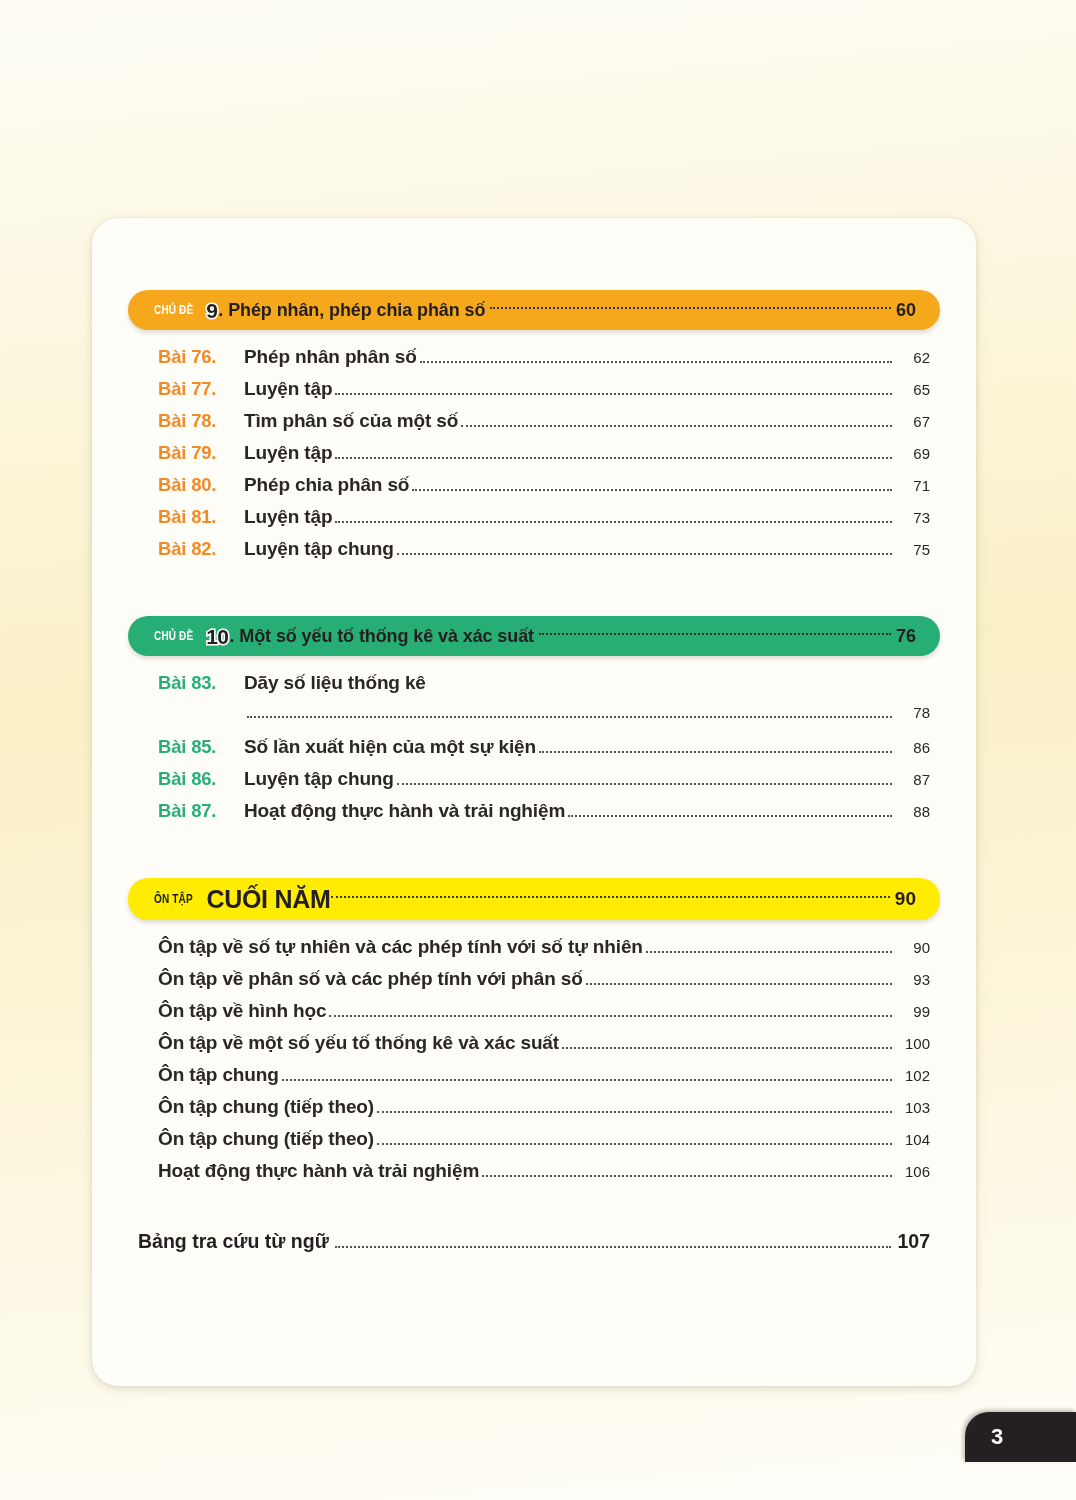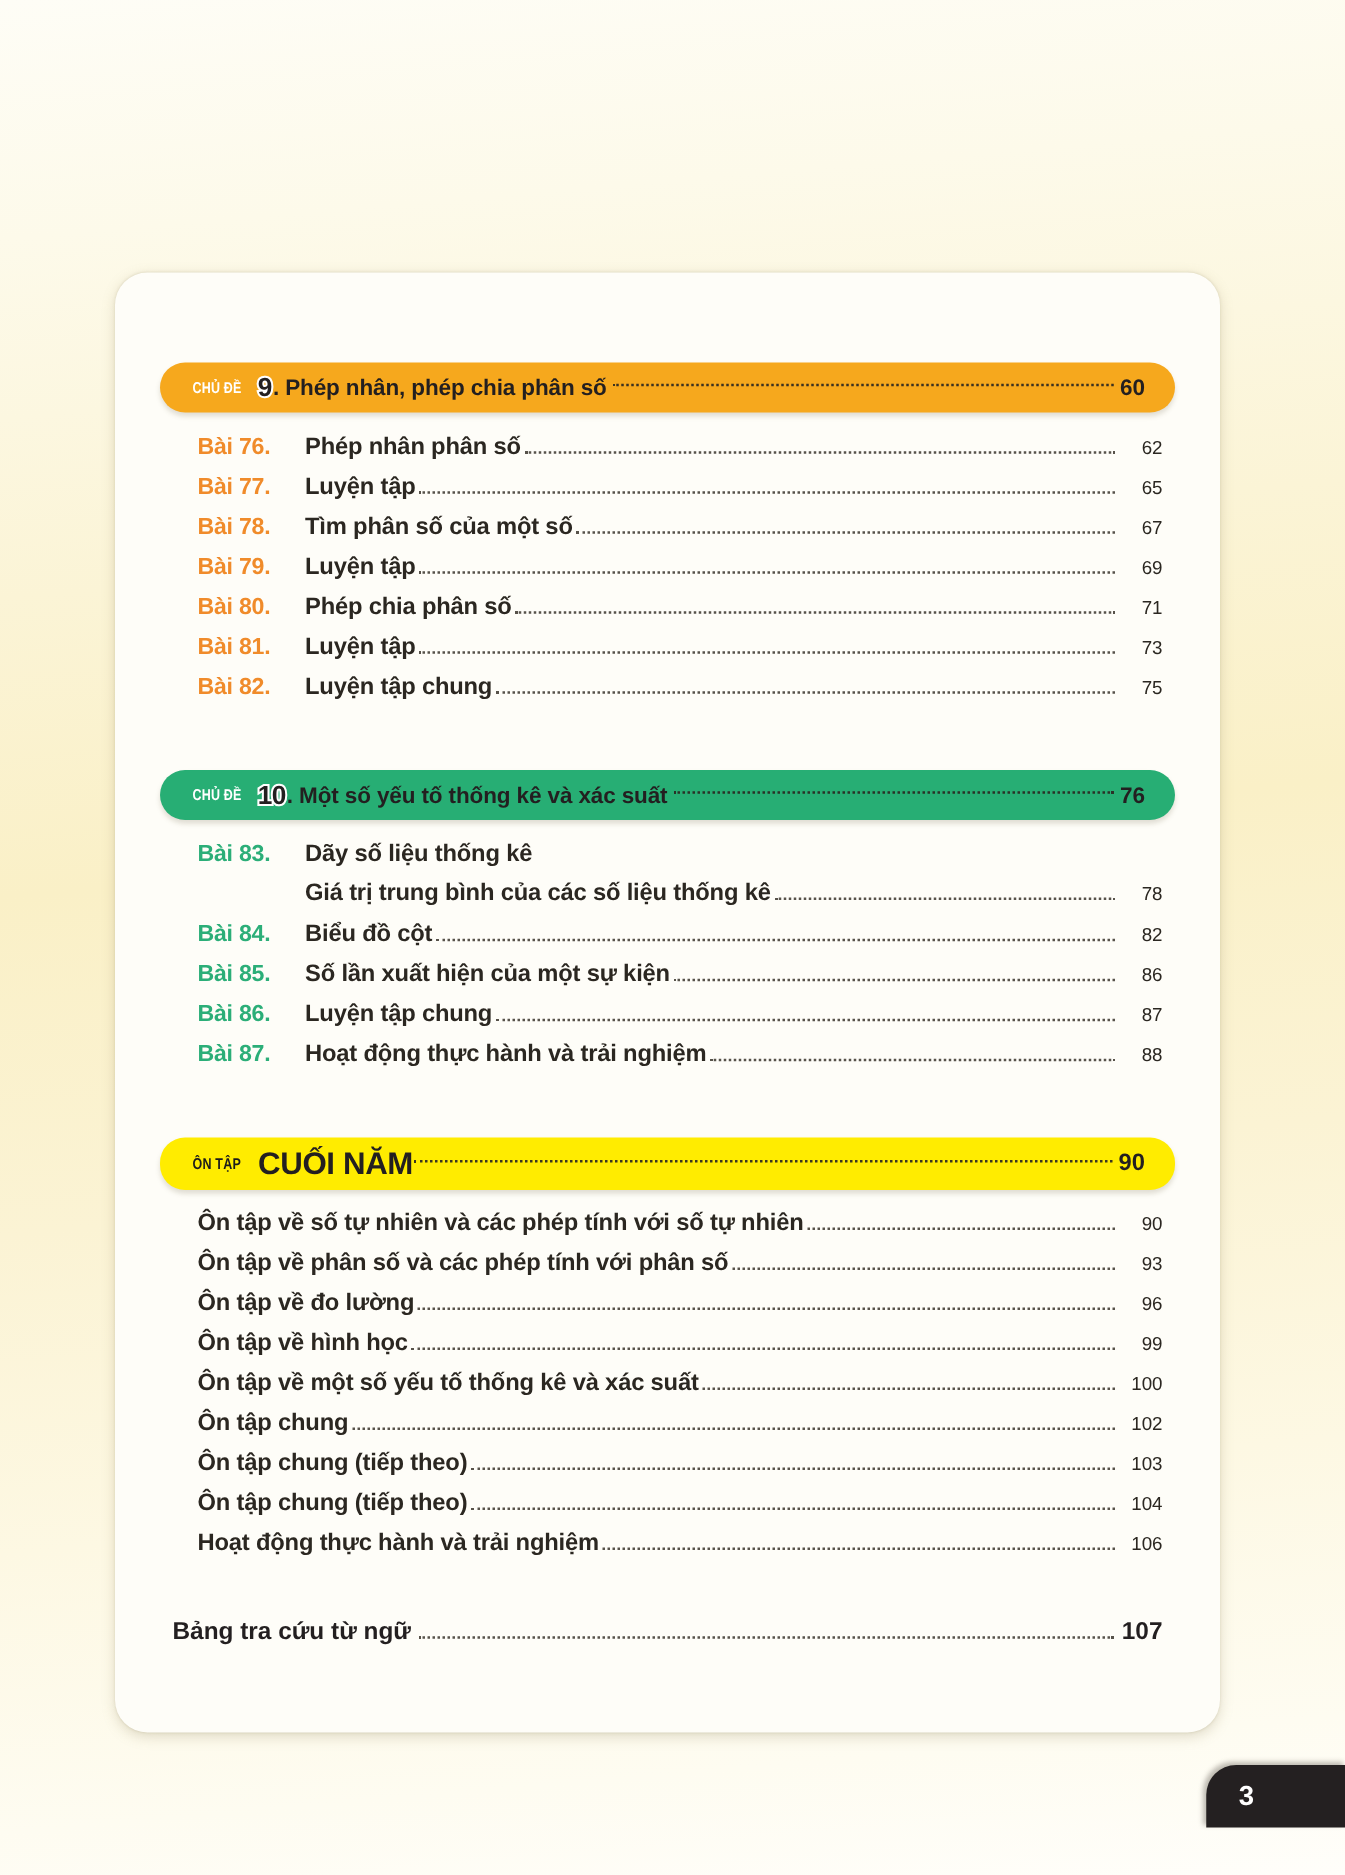--- a/index.html
+++ b/index.html
@@ -282,29 +282,22 @@
 
     <div class="lesson-list">
       <div class="row">
         <span class="row-label green">Bài 83.</span>
         <span class="row-title">Dãy số liệu thống kê</span>
         <span class="row-dots hidden"></span>
         <span class="row-page blank"></span>
       </div>
       <div class="row cont">
         <span class="row-label green"></span>
-        <span class="row-title">Giá trị trung bình của các số liệu thống kê</span>
         <span class="row-dots"></span>
         <span class="row-page">78</span>
-      </div>
-      <div class="row">
-        <span class="row-label green">Bài 84.</span>
-        <span class="row-title">Biểu đồ cột</span>
-        <span class="row-dots"></span>
-        <span class="row-page">82</span>
       </div>
       <div class="row">
         <span class="row-label green">Bài 85.</span>
         <span class="row-title">Số lần xuất hiện của một sự kiện</span>
         <span class="row-dots"></span>
         <span class="row-page">86</span>
       </div>
       <div class="row">
         <span class="row-label green">Bài 86.</span>
         <span class="row-title">Luyện tập chung</span>
@@ -333,25 +326,20 @@
         <span class="row-title">Ôn tập về số tự nhiên và các phép tính với số tự nhiên</span>
         <span class="row-dots"></span>
         <span class="row-page">90</span>
       </div>
       <div class="row">
         <span class="row-title">Ôn tập về phân số và các phép tính với phân số</span>
         <span class="row-dots"></span>
         <span class="row-page">93</span>
       </div>
       <div class="row">
-        <span class="row-title">Ôn tập về đo lường</span>
-        <span class="row-dots"></span>
-        <span class="row-page">96</span>
-      </div>
-      <div class="row">
         <span class="row-title">Ôn tập về hình học</span>
         <span class="row-dots"></span>
         <span class="row-page">99</span>
       </div>
       <div class="row">
         <span class="row-title">Ôn tập về một số yếu tố thống kê và xác suất</span>
         <span class="row-dots"></span>
         <span class="row-page">100</span>
       </div>
       <div class="row">

